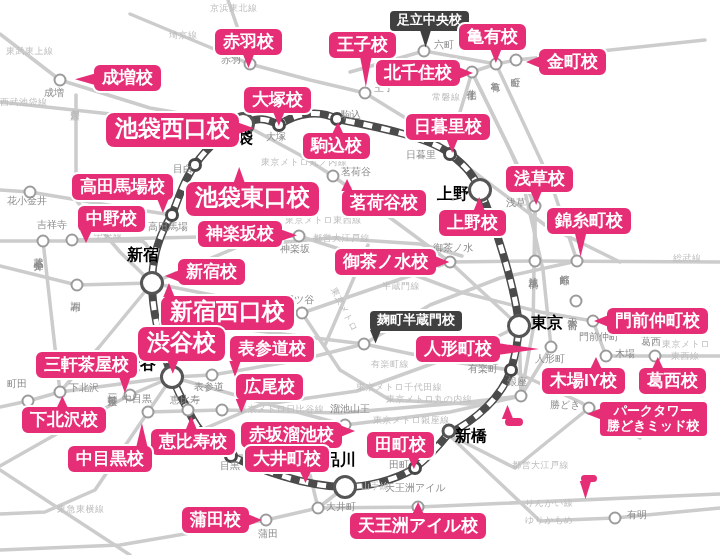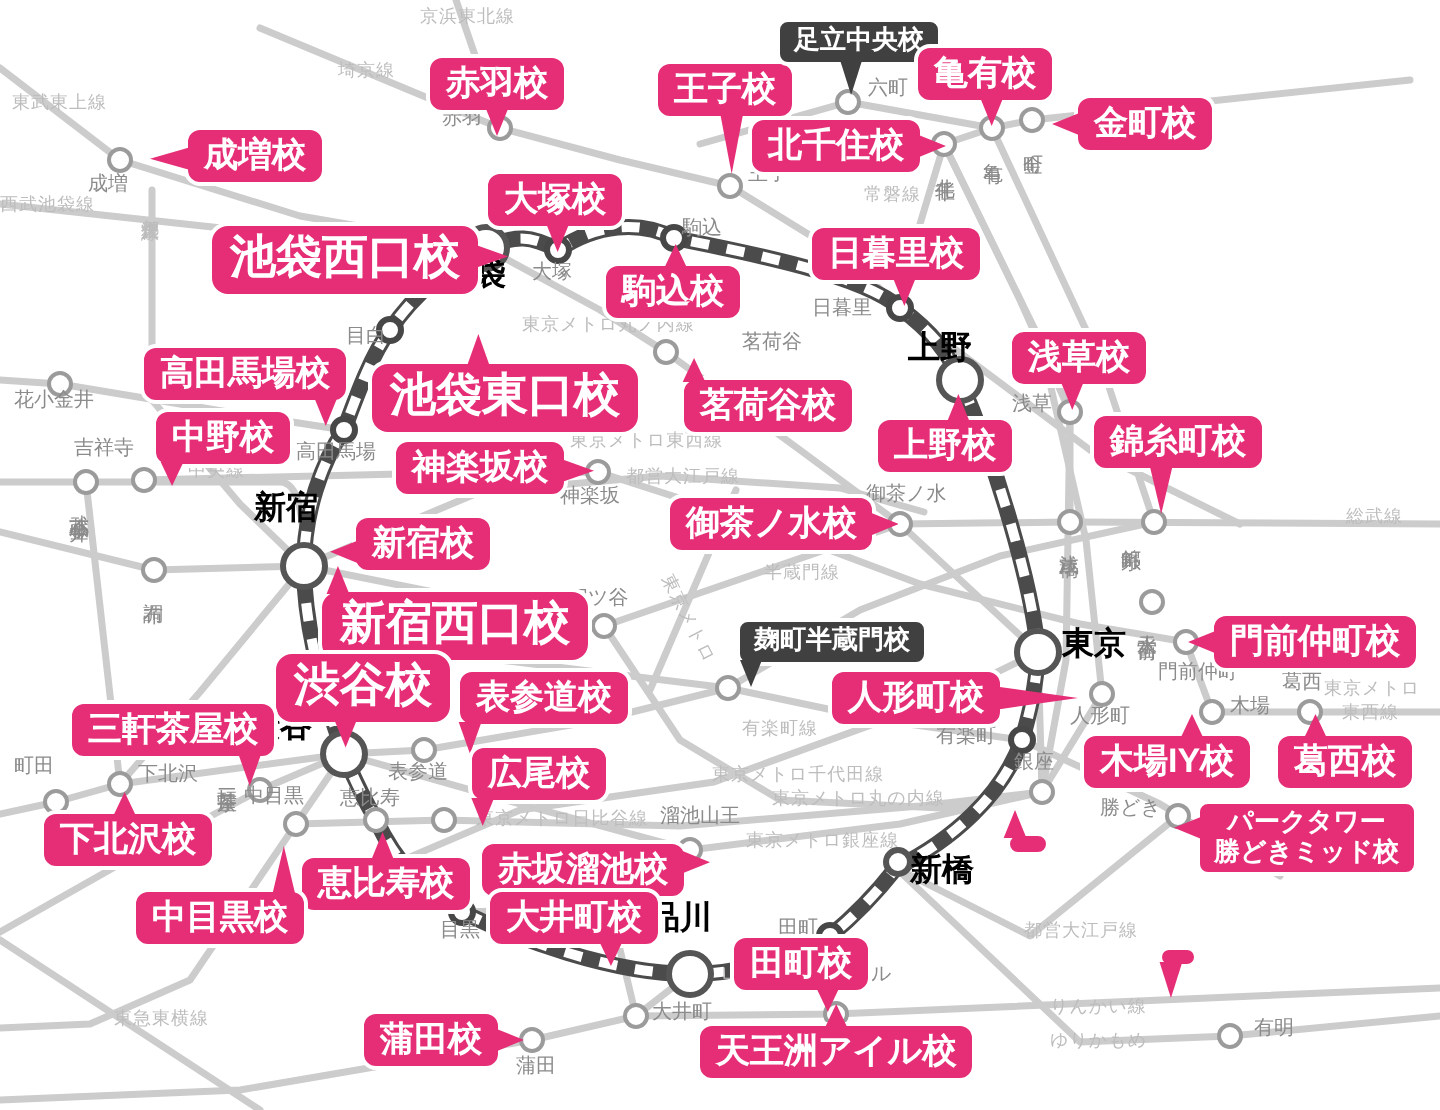--- a/index.html
+++ b/index.html
@@ -95,21 +95,21 @@
       <div class="stlabel v" style="left: 490px; top: 73px;">亀有</div>
       <div class="st" style="left: 516px; top: 60px;"></div>
       <div class="stlabel v" style="left: 510px; top: 69px;">金町</div>
       <div class="st loop" style="left: 279px; top: 125px;"></div>
       <div class="stlabel" style="left: 266px; top: 132px;">大塚</div>
       <div class="st loop" style="left: 337px; top: 119px;"></div>
       <div class="stlabel" style="left: 341px; top: 110px;">駒込</div>
       <div class="st loop" style="left: 450px; top: 154px;"></div>
       <div class="stlabel" style="left: 406px; top: 150px;">日暮里</div>
       <div class="st" style="left: 333px; top: 176px;"></div>
-      <div class="stlabel" style="left: 341px; top: 167px; margin-left: 30px;">茗荷谷</div>
+      <div class="stlabel" style="left: 341px; top: 167px;">茗荷谷</div>
       <div class="st" style="left: 535px; top: 206px;"></div>
       <div class="stlabel" style="left: 506px; top: 198px;">浅草</div>
       <div class="st loop" style="left: 172px; top: 215px;"></div>
       <div class="stlabel" style="left: 148px; top: 222px;">高田馬場</div>
       <div class="st loop" style="left: 195px; top: 165px;"></div>
       <div class="stlabel" style="left: 173px; top: 164px;">目白</div>
       <div class="st" style="left: 30px; top: 192px;"></div>
       <div class="stlabel" style="left: 7px; top: 196px;">花小金井</div>
       <div class="st" style="left: 43px; top: 241px;"></div>
       <div class="stlabel" style="left: 37px; top: 220px;">吉祥寺</div>
@@ -205,21 +205,21 @@
       <div class="biglabel" style="left: 221px; top: 130px;">池袋</div>
       <div class="st big" style="left: 152px; top: 283px;"></div>
       <div class="biglabel" style="left: 127px; top: 247px;">新宿</div>
       <div class="st big" style="left: 172px; top: 377px;"></div>
       <div class="biglabel" style="left: 124px; top: 356px;">渋谷</div>
       <div class="st big" style="left: 345px; top: 487px;"></div>
       <div class="biglabel" style="left: 324px; top: 452px;">品川</div>
       <div class="st big" style="left: 519px; top: 326px;"></div>
       <div class="biglabel" style="left: 531px; top: 315px;">東京</div>
       <div class="st big" style="left: 480px; top: 190px;"></div>
-      <div class="biglabel" style="left: 437px; top: 167px; margin-left: 17px;">上野</div>
+      <div class="biglabel" style="left: 437px; top: 186px;">上野</div>
       <div class="st small" style="left: 449px; top: 431px;"></div>
       <div class="biglabel" style="left: 455px; top: 428px;">新橋</div>
     </div>
   <div>
       <div class="bubble md pink" style="left: 213px; top: 27px;">
         <div>赤羽校</div>
         <div class="tail b" style="left: 50%; height: 14px; bottom: -13px;"></div>
       </div>
       <div class="bubble md pink" style="left: 92px; top: 63px;">
         <div>成増校</div>
@@ -358,21 +358,21 @@
         <div>恵比寿校</div>
         <div class="tail t" style="left: 48%; height: 14px; top: -13px;"></div>
       </div>
       <div class="bubble lg pink" style="left: 503px; top: 416px;">
         <div class="tail t" style="left: 14%; height: 14px; top: -13px;"></div>
       </div>
       <div class="bubble md pink" style="left: 66px; top: 444px;">
         <div>中目黒校</div>
         <div class="tail t" style="left: 88%; height: 24px; top: -23px;"></div>
       </div>
-      <div class="bubble md pink" style="left: 365px; top: 430px; margin-top: 37px;">
+      <div class="bubble md pink" style="left: 365px; top: 430px;">
         <div>田町校</div>
         <div class="tail b" style="left: 70%; height: 12px; bottom: -11px;"></div>
       </div>
       <div class="bubble md pink" style="left: 243px; top: 444px;">
         <div>大井町校</div>
         <div class="tail b" style="left: 72%; height: 12px; bottom: -11px;"></div>
       </div>
       <div class="bubble md pink" style="left: 579px; top: 473px;">
         <div class="tail b" style="left: 28%; height: 18px; bottom: -17px;"></div>
       </div>

